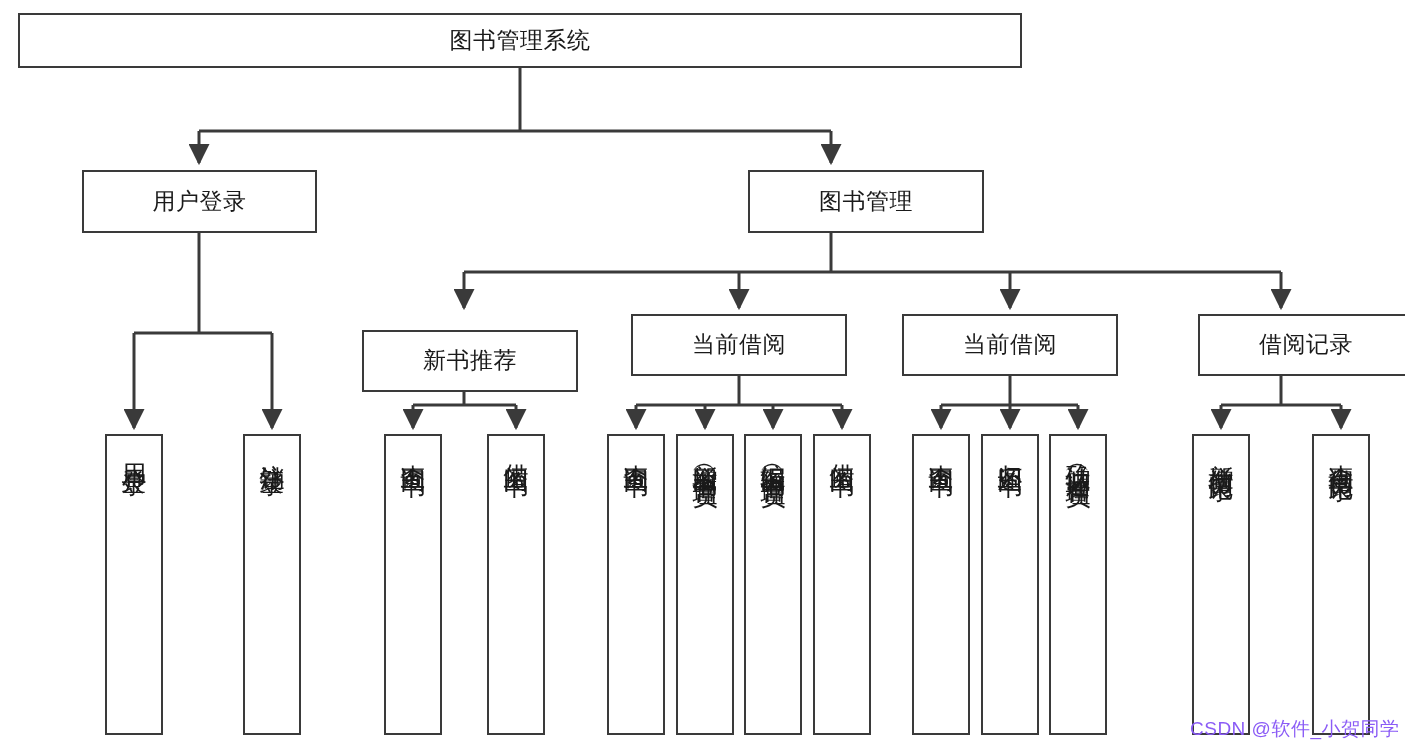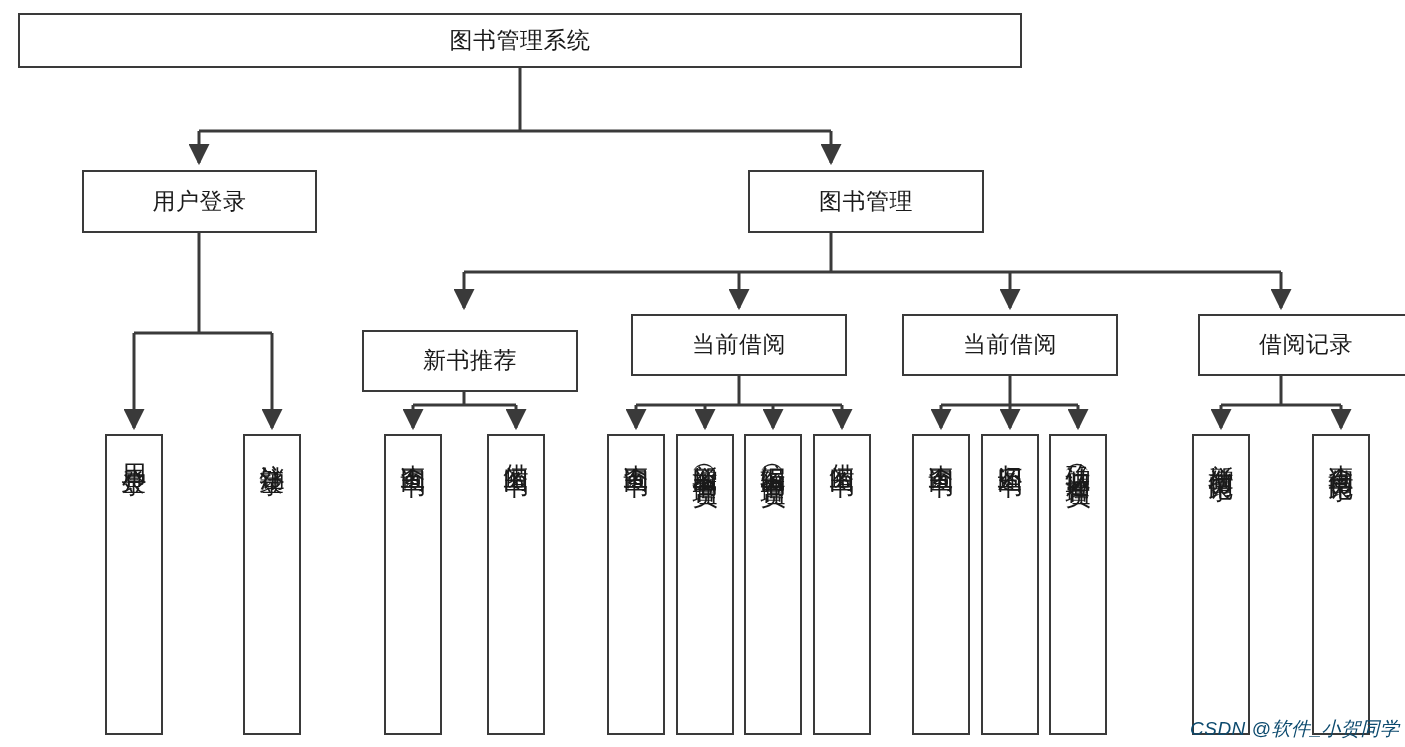--- a/index.html
+++ b/index.html
@@ -50,25 +50,24 @@
   }
   .vert .node-label {
     writing-mode: vertical-rl;
     text-orientation: upright;
     font-size: 25px;
     letter-spacing: 3px;
     line-height: 1;
   }
   .watermark {
     position: absolute;
-    color: #0c4a6e;
+    color: #8b5cf6;
     font-size: 19px;
     white-space: nowrap;
     letter-spacing: 0.5px;
-    font-style: italic;
   }
 </style>
 </head>
 <body>
 
 <div id="canvas">
 
   <svg class="edges" viewBox="0 0 1405 747" xmlns="http://www.w3.org/2000/svg">
     <defs>
       <marker id="arrow" viewBox="0 0 10 10" refX="9" refY="5" markerWidth="7" markerHeight="7" orient="auto-start-reverse">

